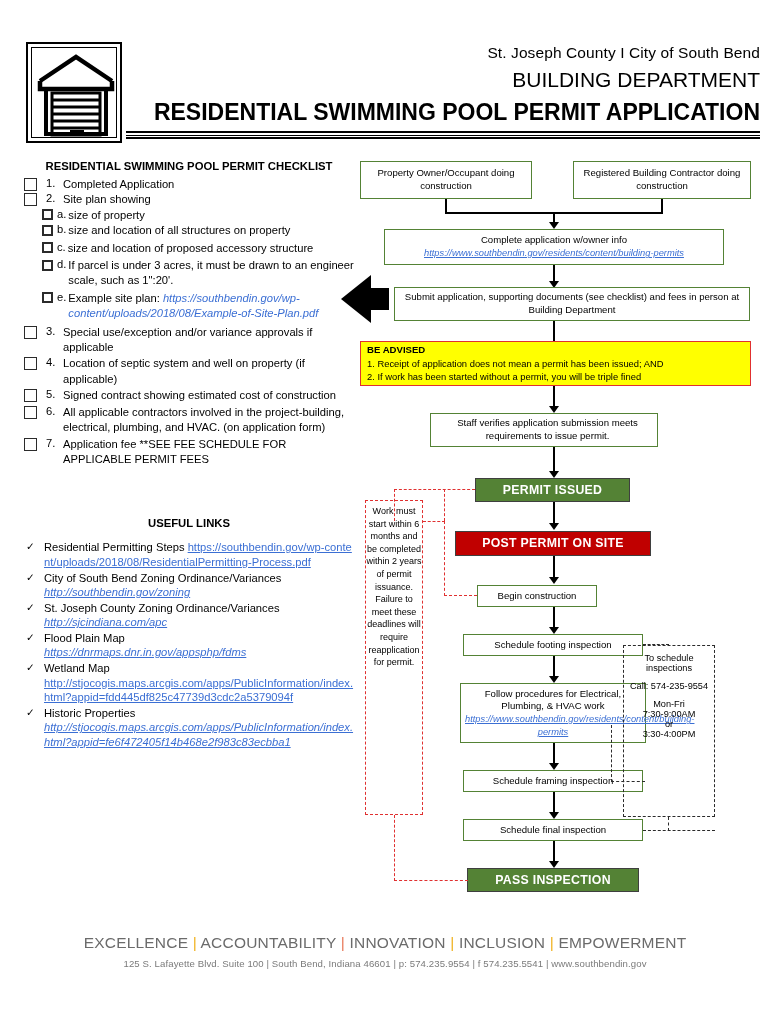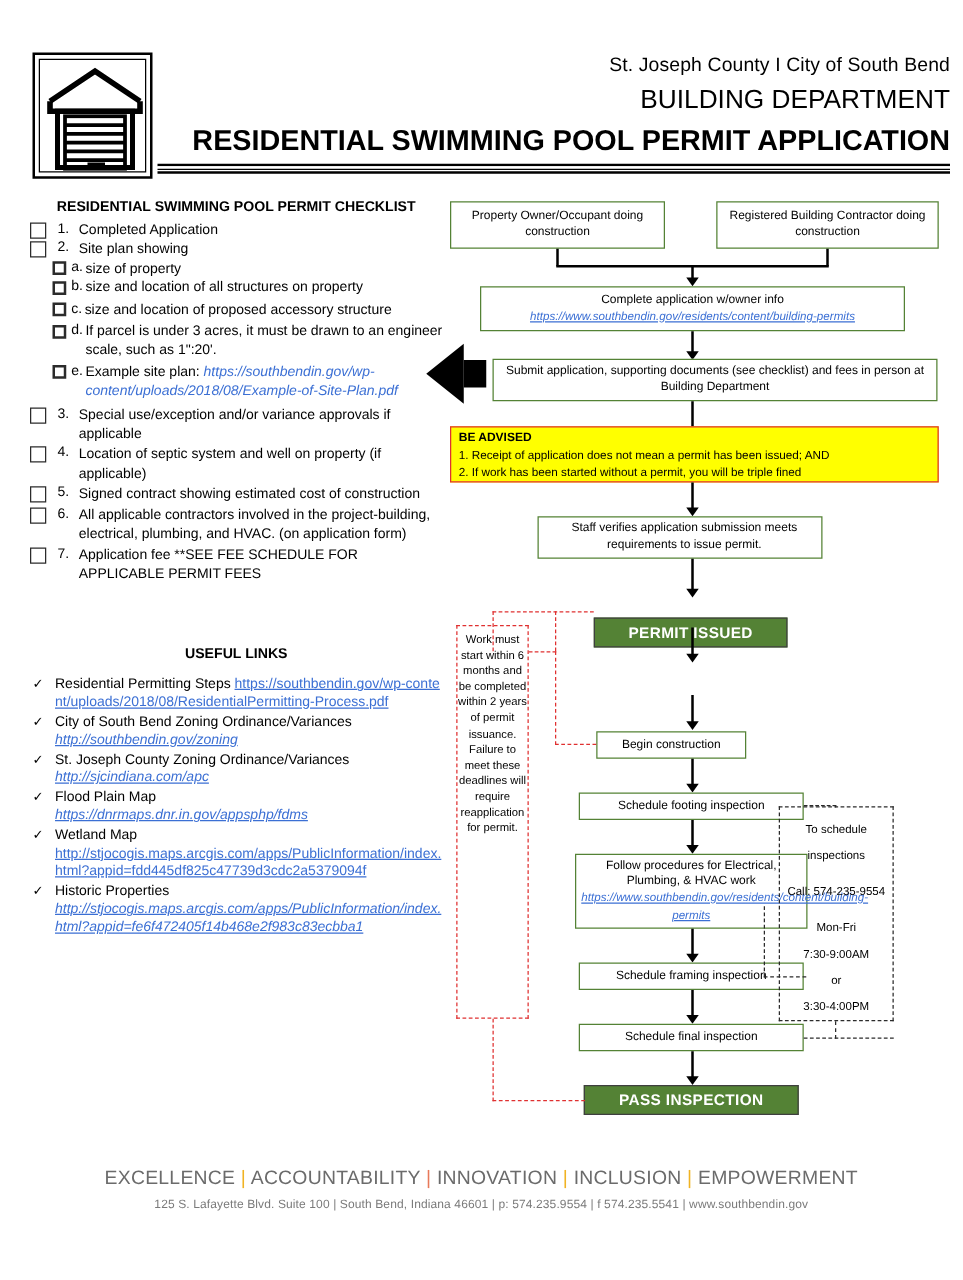--- a/index.html
+++ b/index.html
@@ -97,21 +97,21 @@
     position:absolute; left:10px; top:345px; width:58px; height:315px;
     border:1.5px dashed #E03030; font-size:9px; line-height:12.6px;
     text-align:center; padding-top:4px;
   }
   .rdash { position:absolute; border-top:1.5px dashed #E03030; }
   .rdash-v { position:absolute; border-left:1.5px dashed #E03030; }
 
   
   #sched-box {
     position:absolute; left:268px; top:490px; width:92px; height:172px;
-    border:1.6px dashed #2b2b2b; font-size:9.2px; line-height:21px;
+    border:1.6px dashed #2b2b2b; font-size:9.2px; line-height:10px;
     text-align:center; padding-top:7px;
   }
   .kdash { position:absolute; border-top:1.6px dashed #2b2b2b; }
   .kdash-v { position:absolute; border-left:1.6px dashed #2b2b2b; }
 
   
   #footer { position:absolute; left:0; top:934px; width:770px; text-align:center; }
   #f-values { font-size:15.5px; color:#6b6b6b; letter-spacing:.2px; }
   #f-values .sep-y { color:#F0B323; }
   #f-values .sep-r { color:#E8795A; }
@@ -285,26 +285,29 @@
   </div>
   <div class="conn" style="left:198px; top:231px; width:2px; height:22px;"></div>
   <div class="arrowhead" style="left:194px; top:251px;"></div>
 
   <div class="fbox" style="left:75px; top:258px; width:228px; height:34px;padding-left:11px;">
     <span class="inner">Staff verifies application submission meets requirements to issue permit.</span>
   </div>
   <div class="conn" style="left:198px; top:292px; width:2px; height:26px;"></div>
   <div class="arrowhead" style="left:194px; top:316px;"></div>
 
-  <div class="fbox solid-green" style="left:120px; top:323px; width:155px; height:24px;margin-top:16px;">
+  <div class="fbox solid-green" style="left:120px; top:323px; width:155px; height:24px;">
     <span class="inner">PERMIT ISSUED</span>
   </div>
   <div class="conn" style="left:198px; top:347px; width:2px; height:23px;"></div>
   <div class="arrowhead" style="left:194px; top:368px;"></div>
 
+  <div class="fbox solid-red" style="left:100px; top:376px; width:196px; height:25px;">
+    <span class="inner">POST PERMIT ON SITE</span>
+  </div>
   <div class="conn" style="left:198px; top:401px; width:2px; height:23px;"></div>
   <div class="arrowhead" style="left:194px; top:422px;"></div>
 
   <div class="fbox" style="left:122px; top:418px; width:120px; height:22px; top:430px;">
     <span class="inner">Begin construction</span>
   </div>
   <div class="conn" style="left:198px; top:452px; width:2px; height:22px;"></div>
   <div class="arrowhead" style="left:194px; top:472px;"></div>
 
   <div class="fbox" style="left:108px; top:479px; width:180px; height:22px;">

